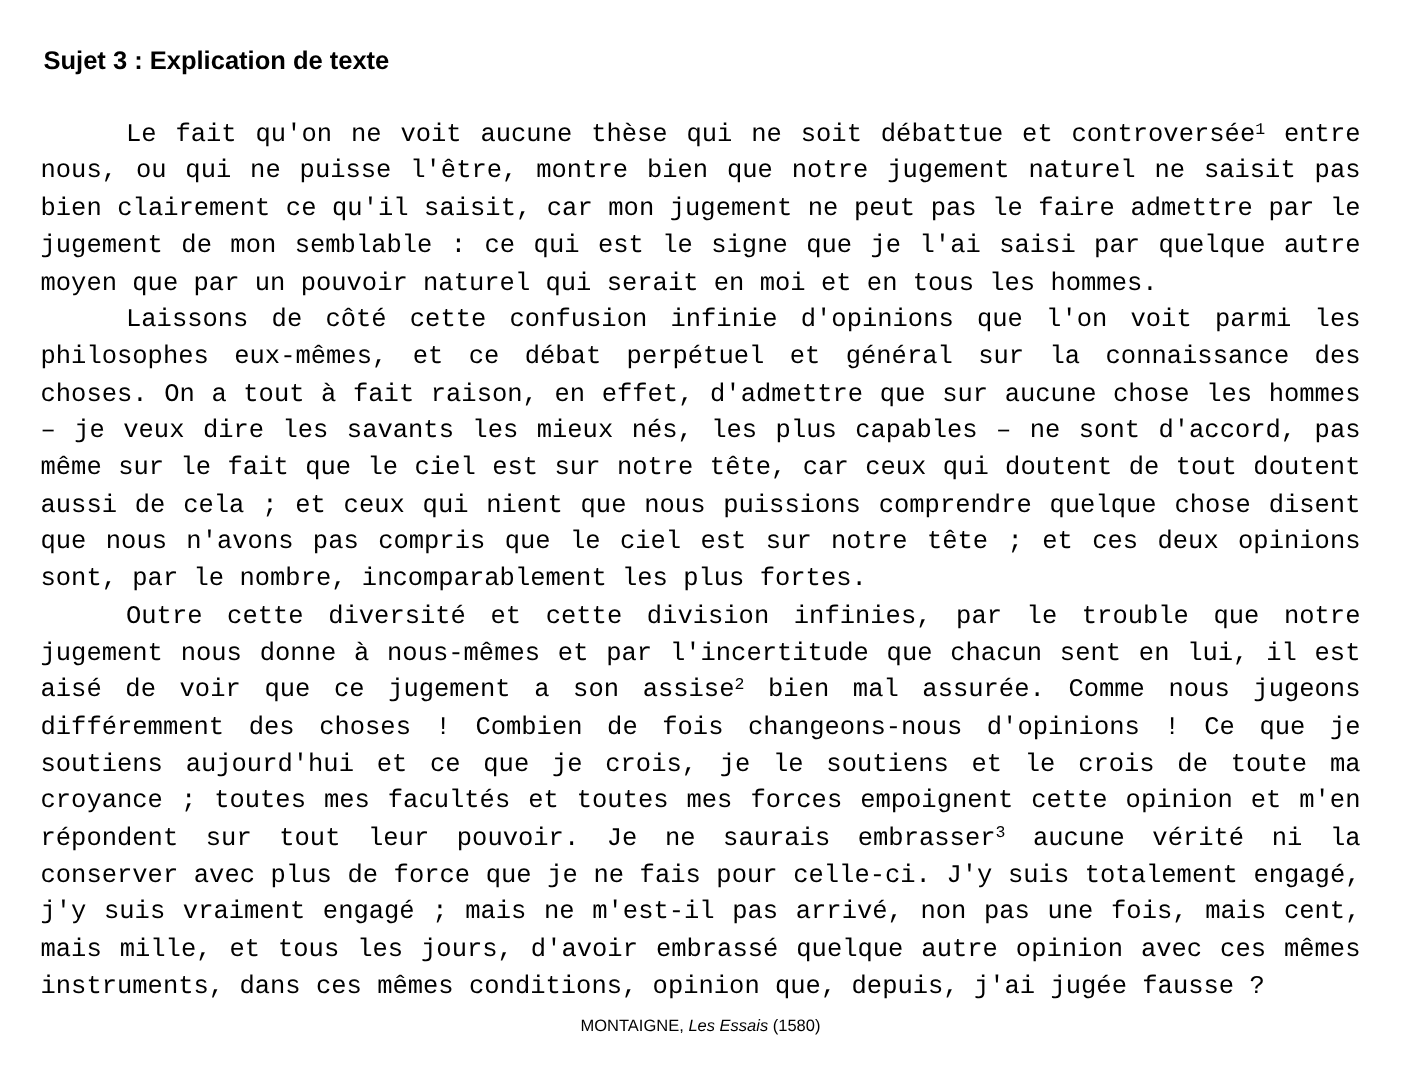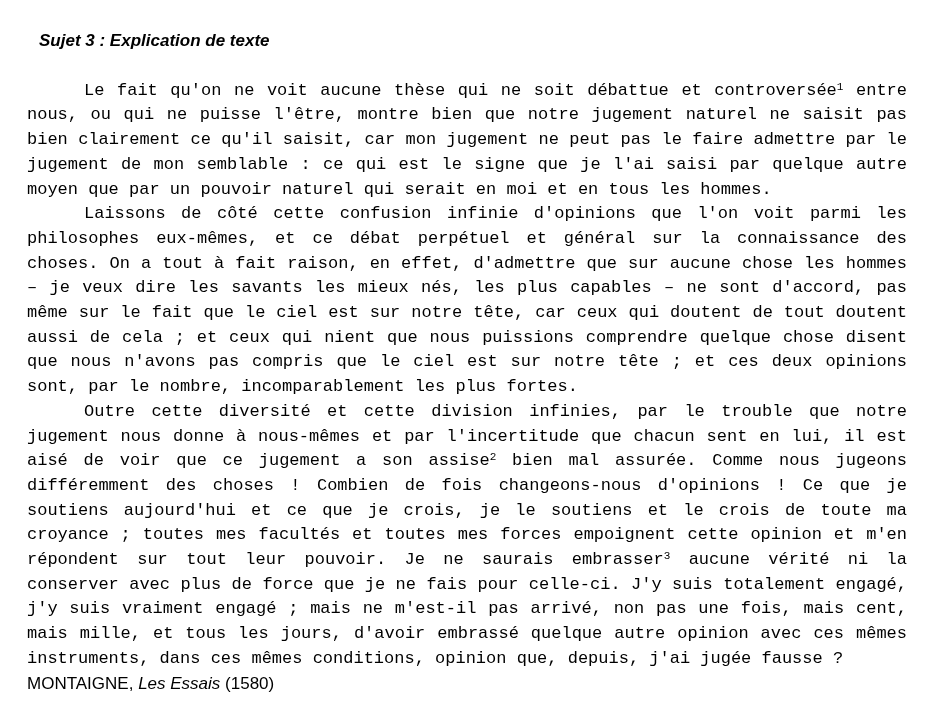--- a/index.html
+++ b/index.html
@@ -17,43 +17,42 @@
   .page {
     box-sizing: border-box;
     width: 934px;
     height: 716px;
     padding: 29px 27px 0 27px;
   }
   .title {
     font-size: 17px;
     font-weight: bold;
     line-height: 24.7px;
-    margin: 0 0 25px 12px;
-    font-style: italic;
+    margin: 0 0 25px 2px;
   }
   .text-body p {
     margin: 0;
     font-size: 17px;
     line-height: 24.7px;
     text-align: justify;
     text-align-last: left;
     text-indent: 57px;
     font-family: Liberation Mono, monospace;
   }
   .text-body sup {
     font-size: 11px;
     line-height: 0;
     vertical-align: baseline;
     position: relative;
     top: -0.45em;
   }
   .attribution {
-    font-size: 17px;
+    font-size: 11px;
     line-height: 24.7px;
-    text-align: left;
+    text-align: center;
     margin: 0;
   }
   .attribution em {
     font-style: italic;
   }
 </style>
 </head>
 <body>
 
 <div class="page">

